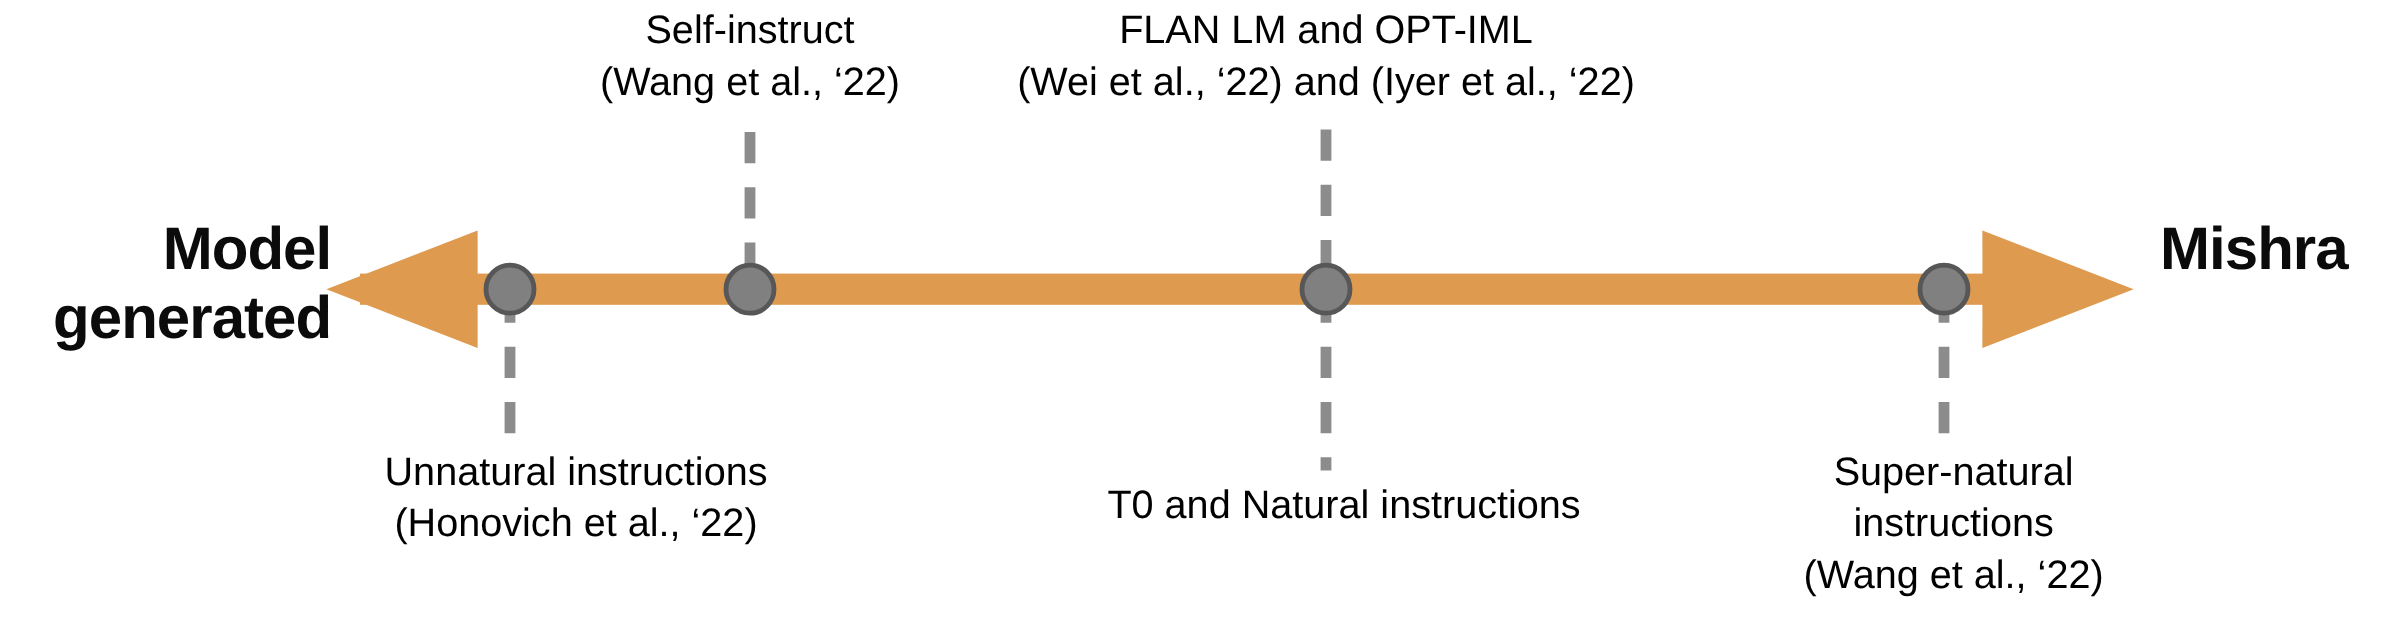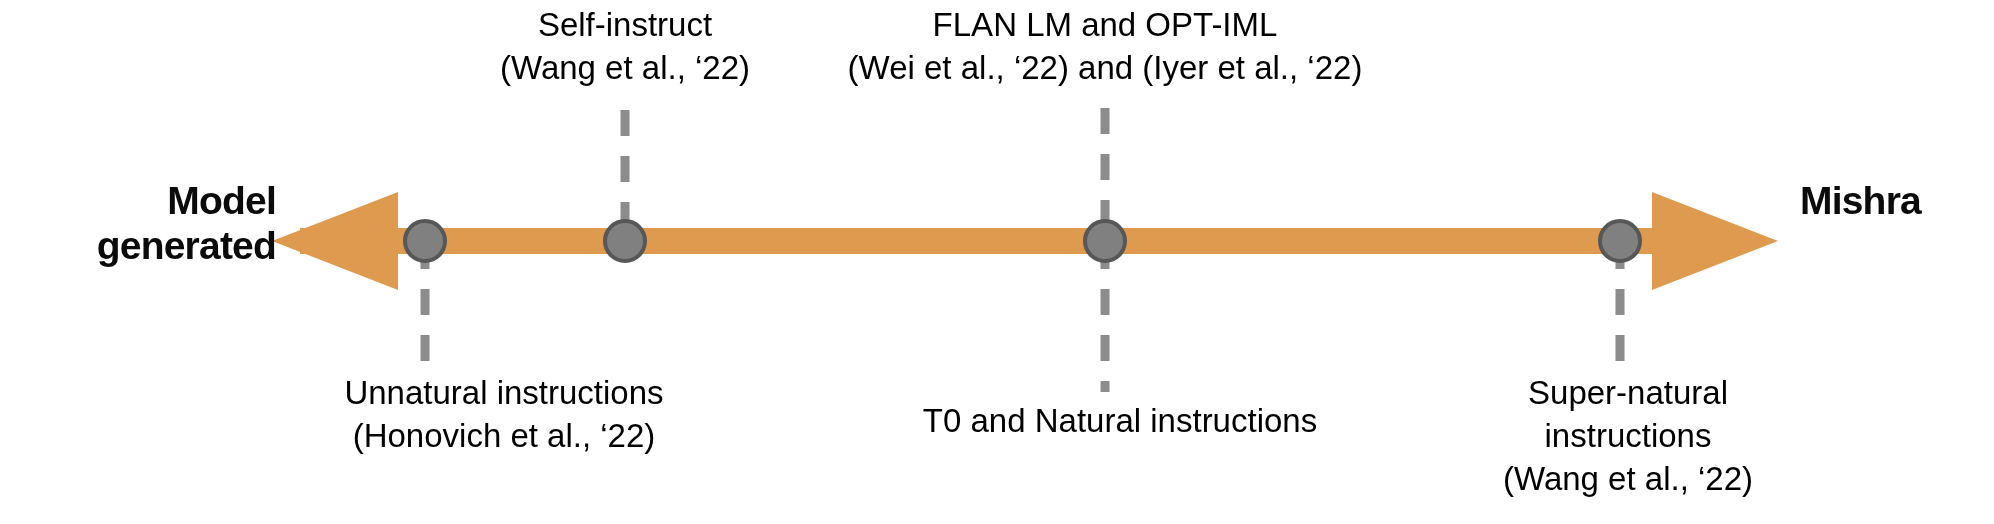--- a/index.html
+++ b/index.html
@@ -25,21 +25,21 @@
     top: 0;
     width: 1994px;
     height: 524px;
     pointer-events: none;
   }
 
   
   .endcap {
     position: absolute;
     font-weight: 700;
-    font-size: 39px;
+    font-size: 50px;
     line-height: 1.16;
     color: #0b0b0b;
     letter-spacing: -0.8px;
     white-space: pre-line;
   }
   #label-model-generated {
     left: 0px;
     top: 178px;
     width: 276px;
     text-align: right;
@@ -73,21 +73,20 @@
   #annot-flan-opt {
     left: 1105px;
     top: 4px;
     transform: translateX(-50%);
   }
   
   #annot-unnatural {
     left: 480px;
     top: 372px;
     transform: translateX(-50%);
-    margin-left: 24px;
   }
   #annot-t0-natural {
     left: 1120px;
     top: 400px;
     transform: translateX(-50%);
   }
   #annot-supernatural {
     left: 1628px;
     top: 372px;
     transform: translateX(-50%);

